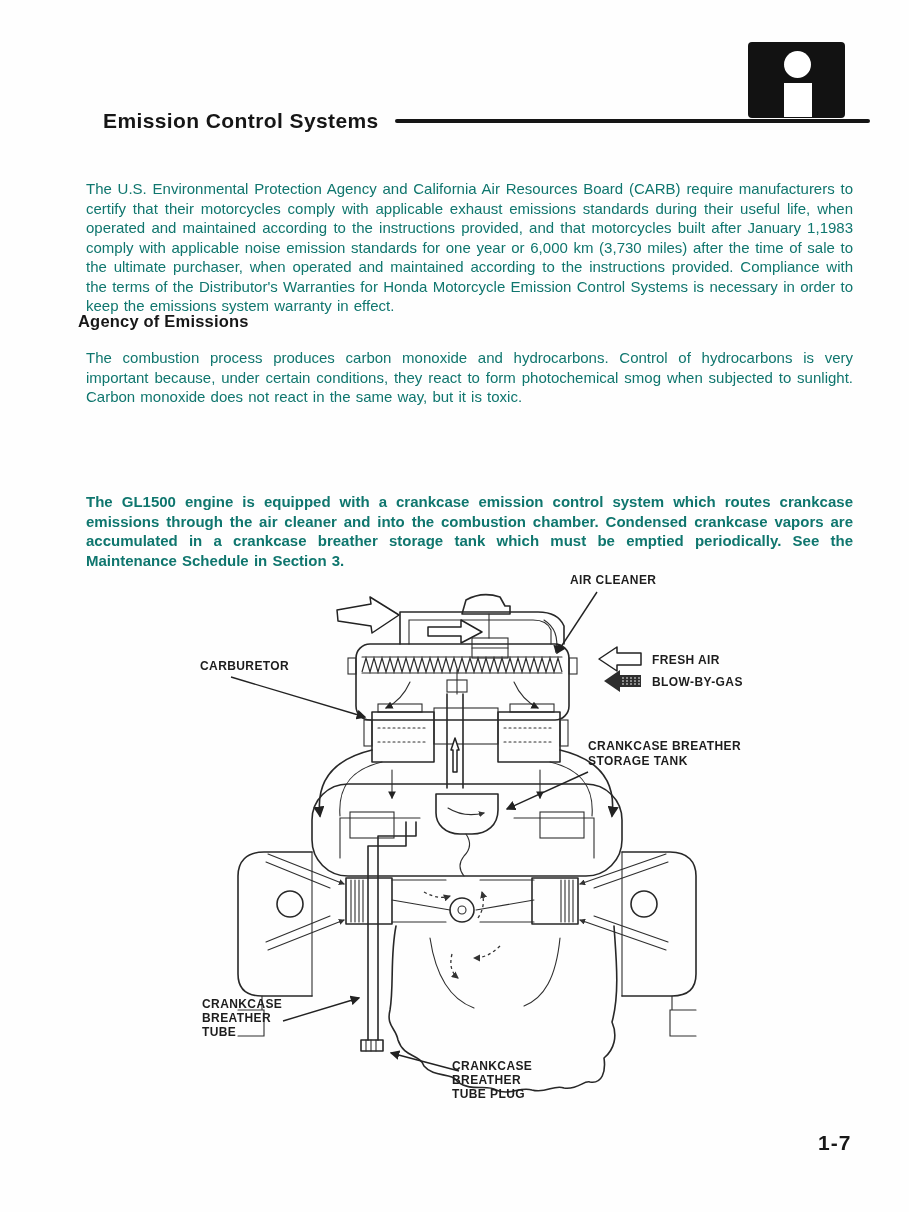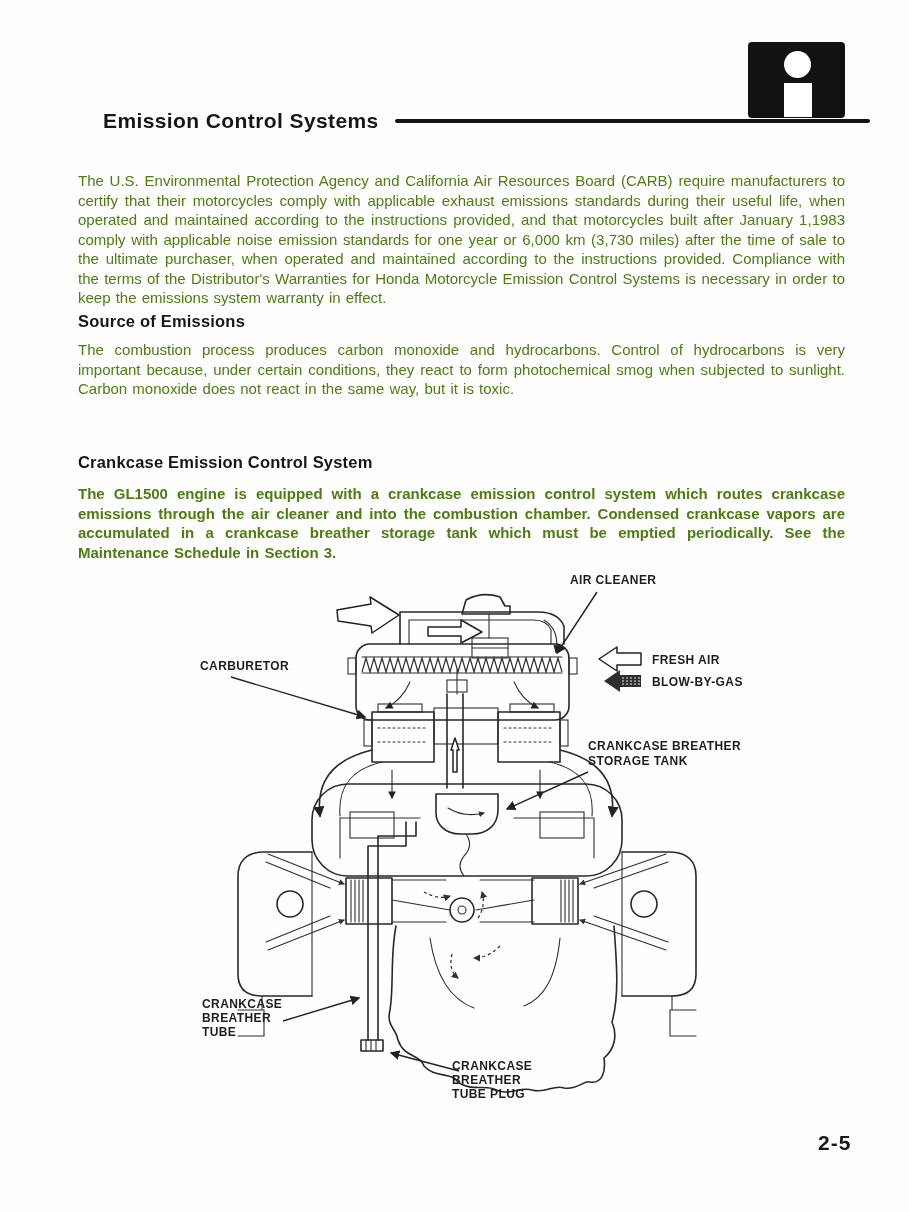--- a/index.html
+++ b/index.html
@@ -24,23 +24,23 @@
   .title-row{
     position:absolute;top:109px;left:78px;width:767px;
     display:flex;align-items:center;gap:16px;margin-left:25px;
   }
   h1.doc-title{
     margin:0;font-size:21px;font-weight:bold;letter-spacing:.4px;
     color:#161616;white-space:nowrap;
   }
   .title-rule{flex:1;height:4px;background:#151515;border-radius:2px;}
   .body-text{
-    position:absolute;left:78px;width:767px;margin:0;
+    position:absolute;left:78px;width:767px;margin:8px;
     font-size:15px;line-height:19.5px;text-align:justify;
-    word-spacing:1px;color:#4d7c0f;
+    word-spacing:1px;color:#0f766e;
   }
   h2.sec-head{
     position:absolute;left:78px;margin:0;
     font-size:16.5px;font-weight:bold;color:#161616;letter-spacing:.2px;
   }
   .p1{top:171px;}
   .h2a{top:312px;}
   .p2{top:340px;}
   .p3{top:407px;}
   .h2b{top:453px;}
@@ -71,24 +71,23 @@
     <div class="stem"></div>
   </div>
 
   <div class="title-row">
     <h1 class="doc-title">Emission Control Systems</h1>
     <div class="title-rule"></div>
   </div>
 
   <p class="body-text p1">The U.S. Environmental Protection Agency and California Air Resources Board (CARB) require manufacturers to certify that their motorcycles comply with applicable exhaust emissions standards during their useful life, when operated and maintained according to the instructions provided, and that motorcycles built after January 1,1983 comply with applicable noise emission standards for one year or 6,000 km (3,730 miles) after the time of sale to the ultimate purchaser, when operated and maintained according to the instructions provided. Compliance with the terms of the Distributor's Warranties for Honda Motorcycle Emission Control Systems is necessary in order to keep the emissions system warranty in effect.</p>
 
-  <h2 class="sec-head h2a">Source of Emissions</h2>
+  <h2 class="sec-head h2a">Agency of Emissions</h2>
   <p class="body-text p2">The combustion process produces carbon monoxide and hydrocarbons. Control of hydrocarbons is very important because, under certain conditions, they react to form photochemical smog when subjected to sunlight. Carbon monoxide does not react in the same way, but it is toxic.</p>
 
-  <h2 class="sec-head h2b">Crankcase Emission Control System</h2>
   <p class="body-text p4">The GL1500 engine is equipped with a crankcase emission control system which routes crankcase emissions through the air cleaner and into the combustion chamber. Condensed crankcase vapors are accumulated in a crankcase breather storage tank which must be emptied periodically. See the Maintenance Schedule in Section 3.</p>
 
   <figure class="diagram">
     <svg width="710" height="558" viewBox="150 0 710 558">
       <defs>
         <marker id="ah" viewBox="0 0 10 10" refX="8.5" refY="5" markerWidth="7" markerHeight="7" orient="auto-start-reverse">
           <path d="M0 0 L10 5 L0 10 z" fill="#222"></path>
         </marker>
         <marker id="ahs" viewBox="0 0 10 10" refX="8.5" refY="5" markerWidth="5.5" markerHeight="5.5" orient="auto-start-reverse">
           <path d="M0 0 L10 5 L0 10 z" fill="#333"></path>
@@ -228,14 +227,14 @@
         <tspan x="202" y="478">TUBE</tspan>
       </text>
       <text class="dlabel">
         <tspan x="452" y="512">CRANKCASE</tspan>
         <tspan x="452" y="526">BREATHER</tspan>
         <tspan x="452" y="540">TUBE PLUG</tspan>
       </text>
     </svg>
   </figure>
 
-  <div class="page-number">2-5</div>
+  <div class="page-number">1-7</div>
 </div>
 
 </body></html>

